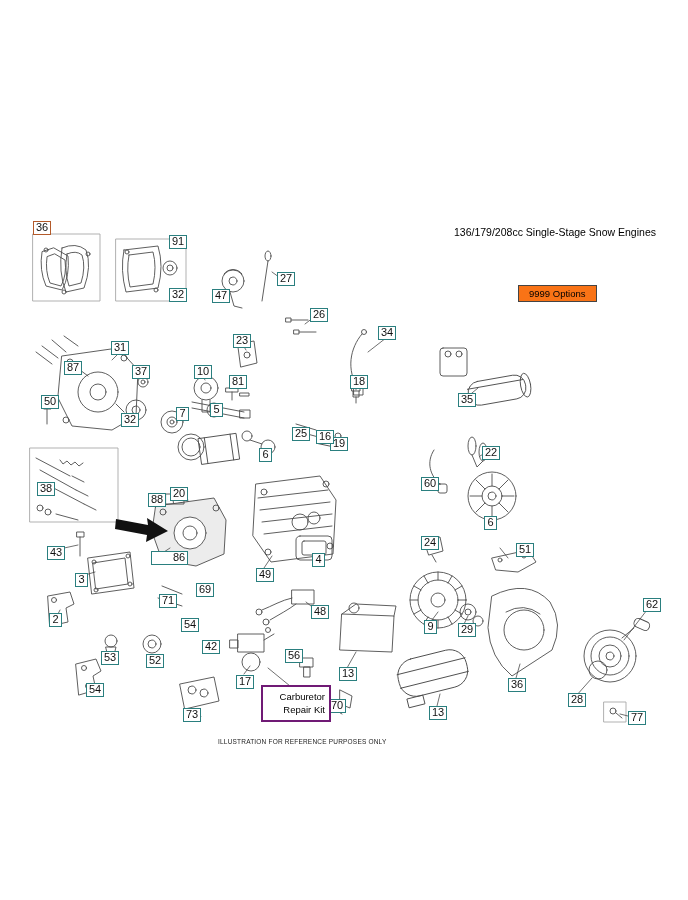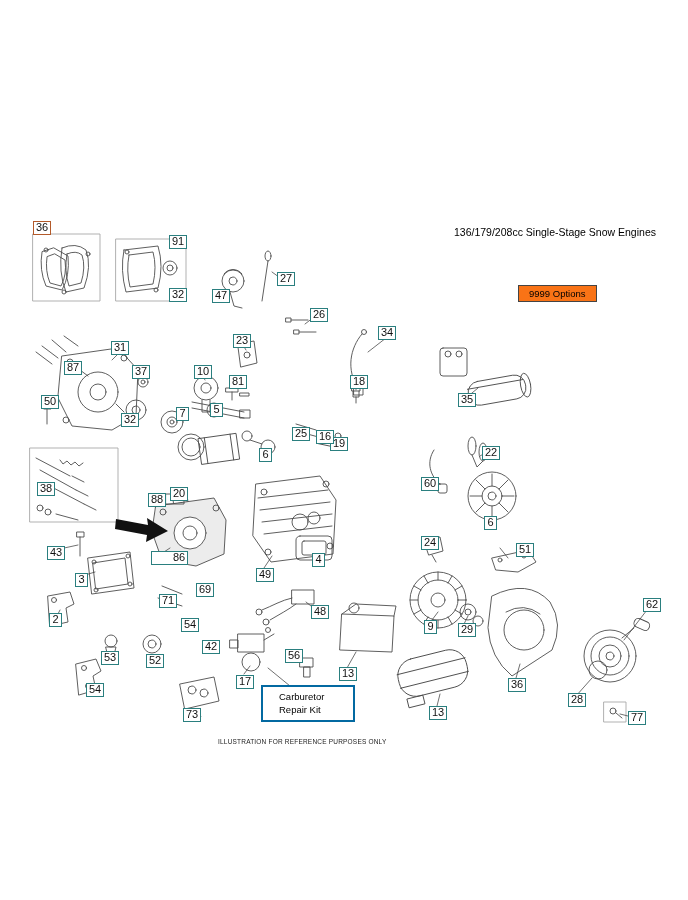--- a/index.html
+++ b/index.html
@@ -16,22 +16,22 @@
     background:#fff;font-size:11px;line-height:11px;text-align:center;color:#111;
   }
   .callout.highlight{border-color:var(--highlight-border,#b35a2a)}
   #page-title{position:absolute;left:454px;top:226px;font-size:10.5px;color:#000;z-index:2;white-space:nowrap}
   #options-box{
     position:absolute;left:518px;top:285px;z-index:2;
     border:1px solid #444;padding:2px 10px;font-size:9.5px;background:#f97316;white-space:nowrap;
   }
   #carb-kit-box{
     position:absolute;left:261px;top:685px;width:58px;z-index:4;
-    border:2px solid #0369a1;background:#fff;text-align:left;
-    font-size:9.5px;line-height:1.4;padding:3px 16px;
+    border:2px solid #701a75;background:#fff;text-align:right;
+    font-size:9.5px;line-height:1.4;padding:3px 4px;
   }
   #footer-note{
     position:absolute;left:218px;top:738px;z-index:2;
     font-size:6.5px;letter-spacing:.2px;color:#222;white-space:nowrap;
   }
 </style>
 </head>
 <body>
 
 <div id="page-title">136/179/208cc Single-Stage Snow Engines</div>

